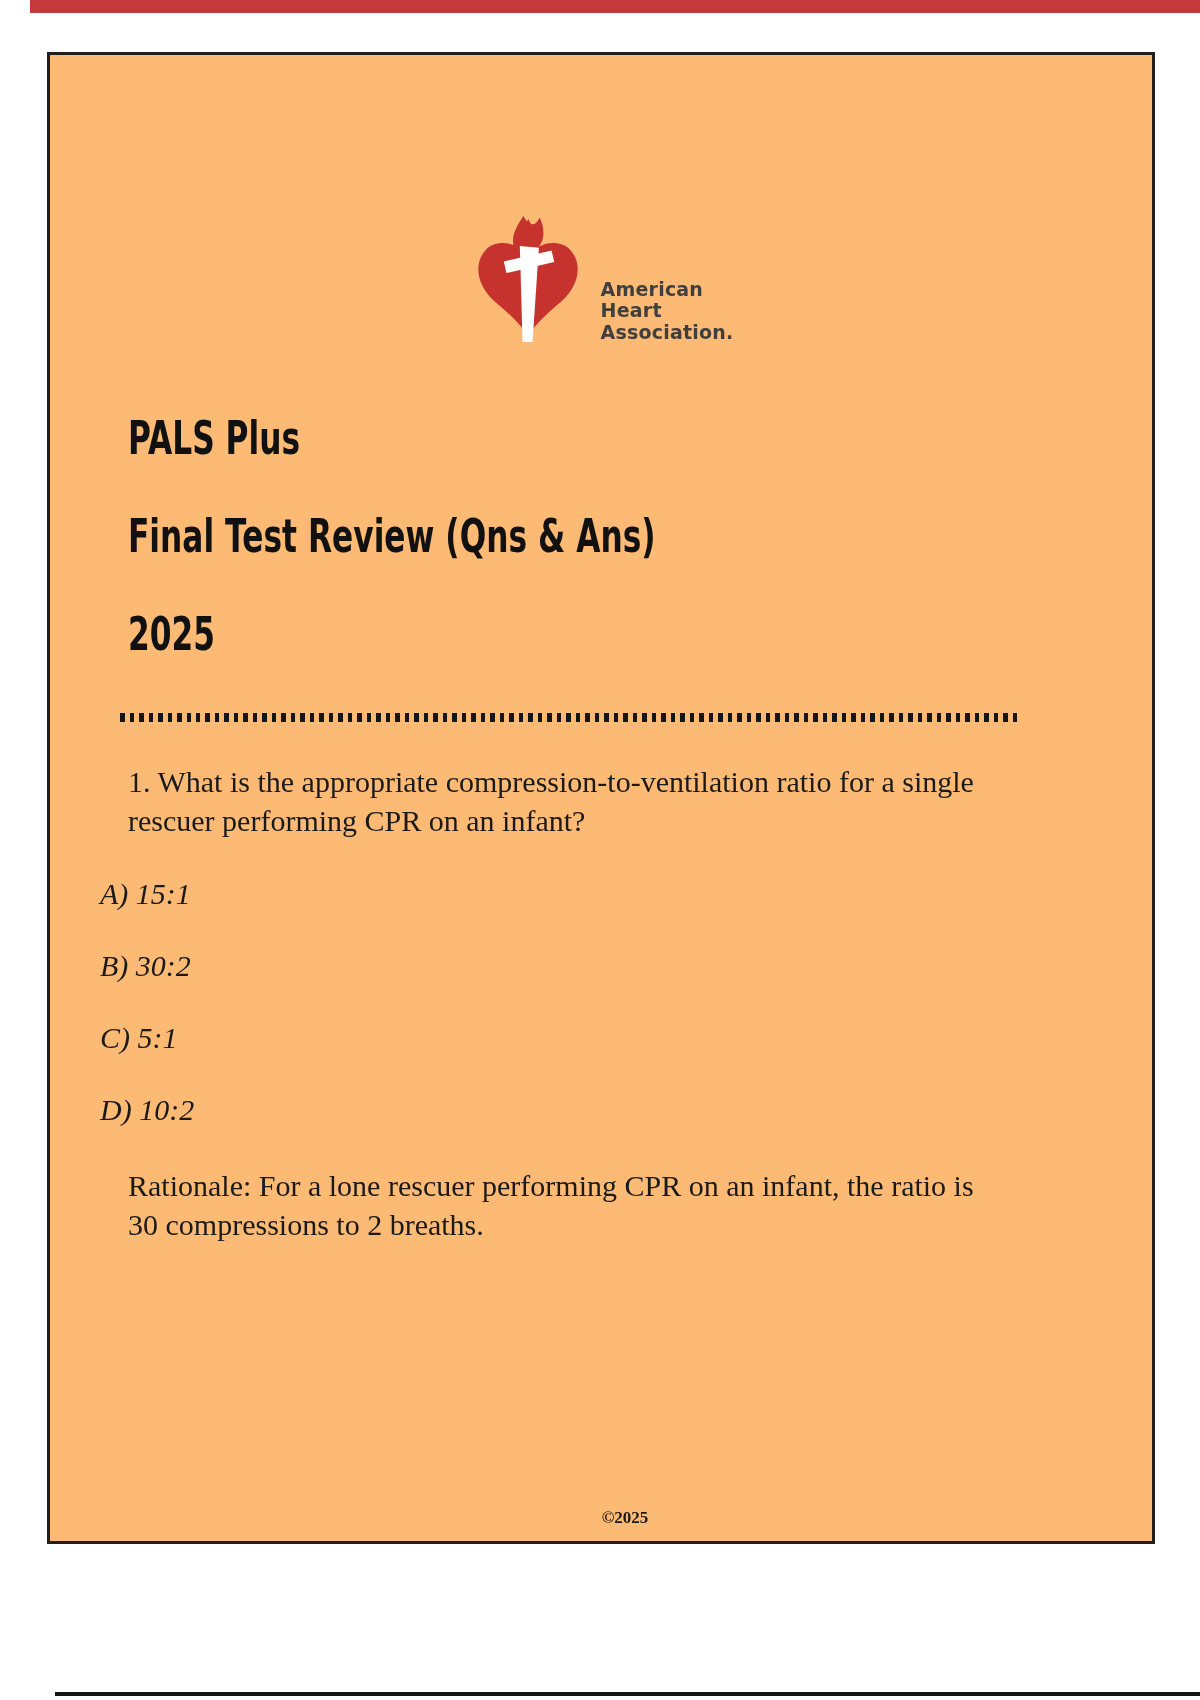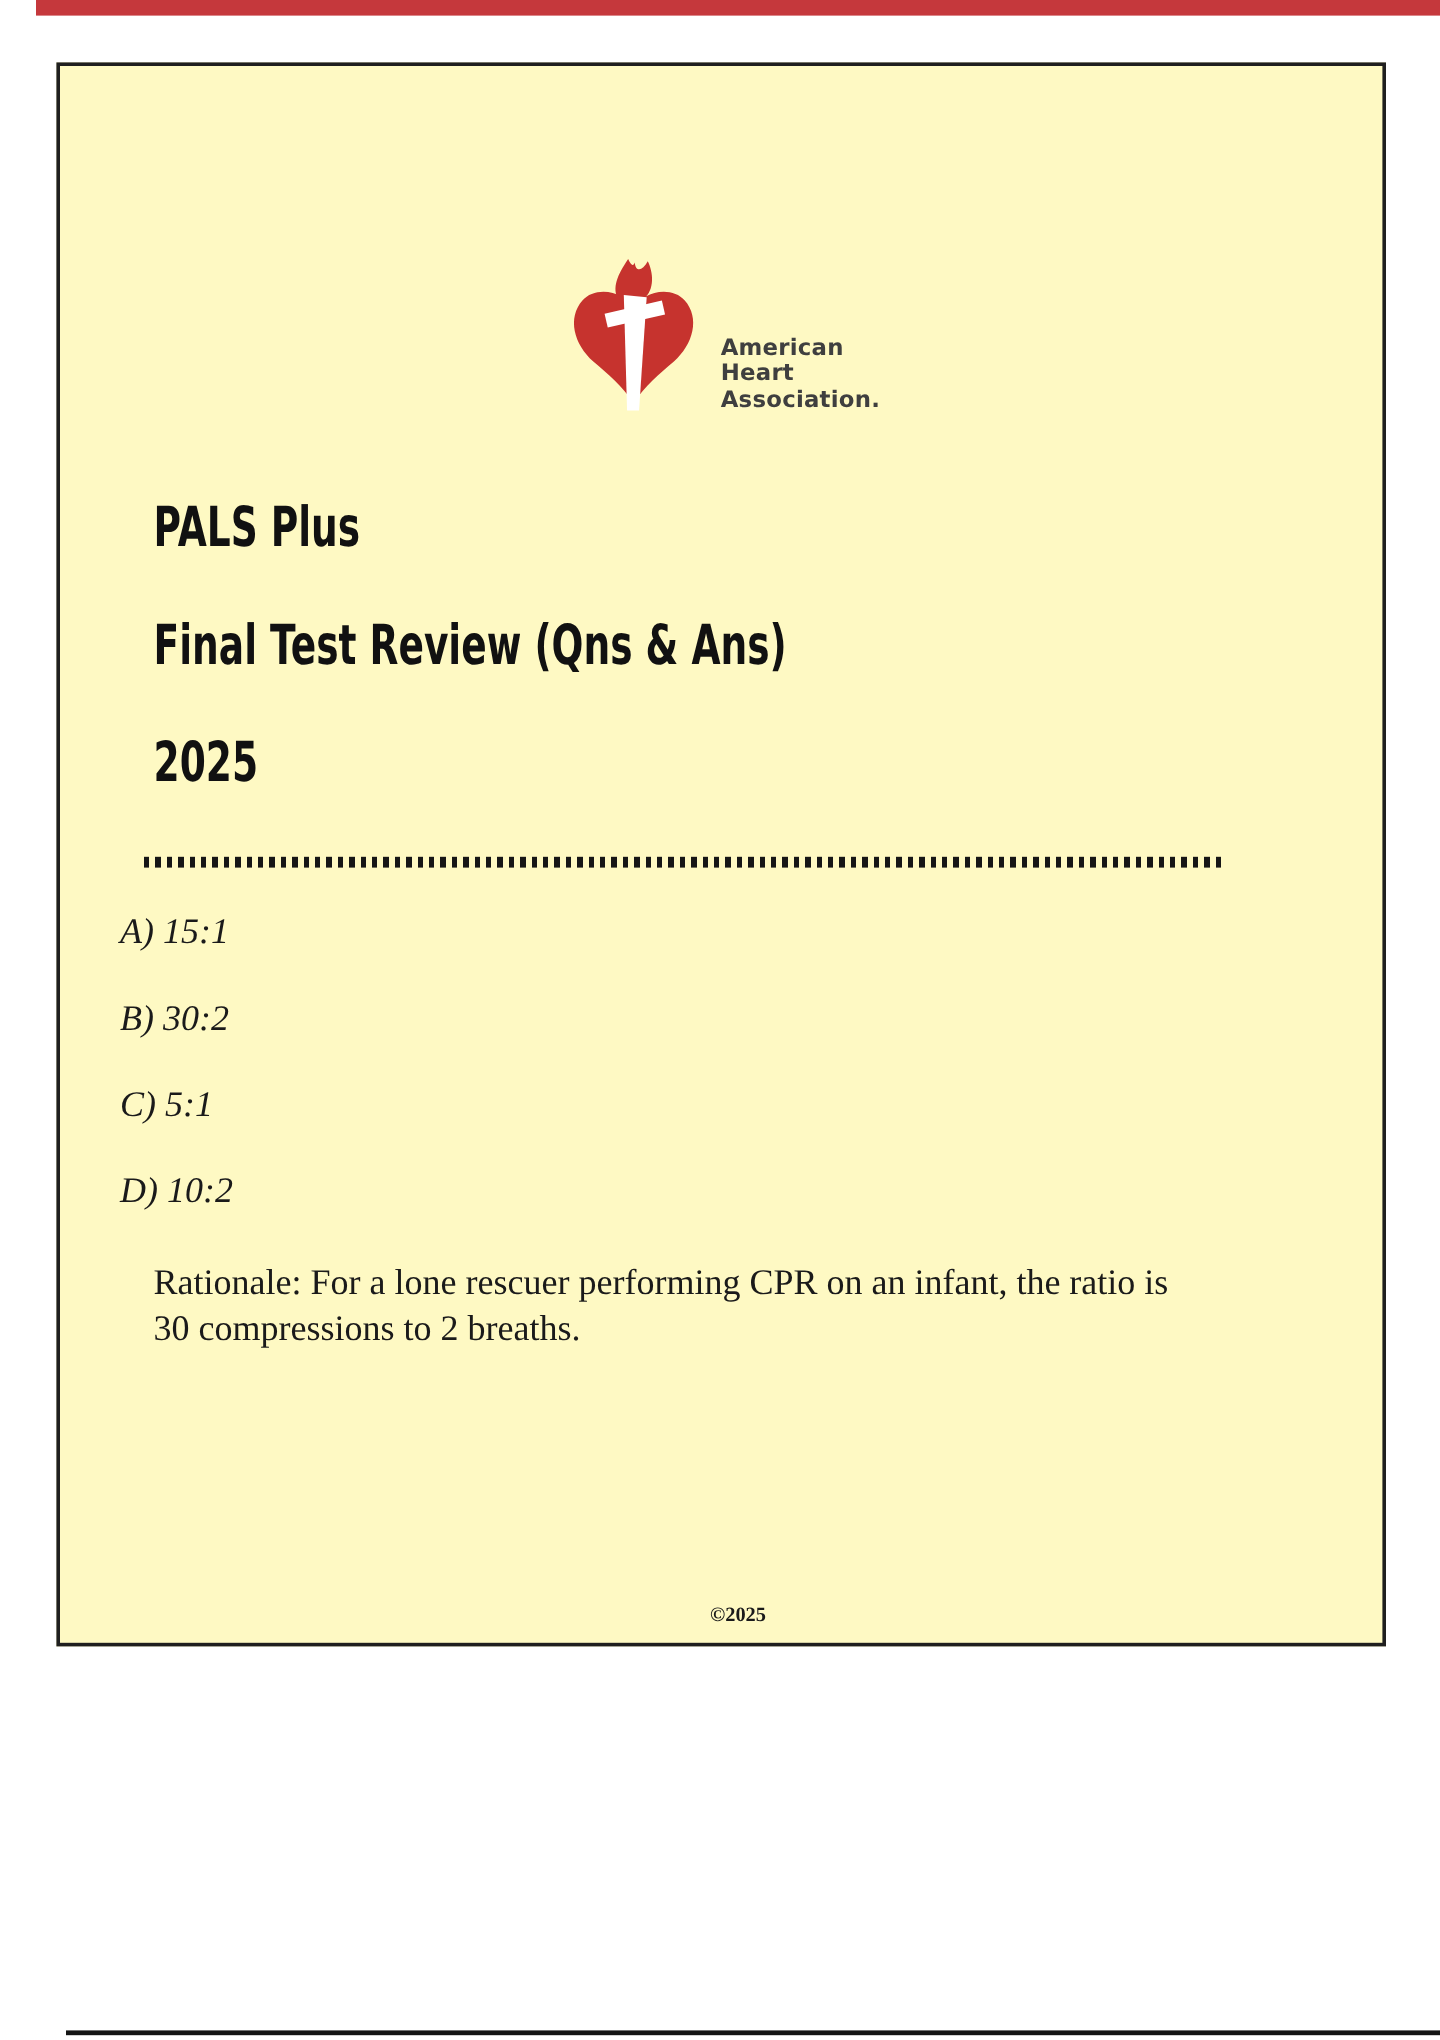--- a/index.html
+++ b/index.html
@@ -19,23 +19,23 @@
     left: 30px;
     width: 1170px;
     height: 13px;
     background: #c5383c;
   }
   .page-frame {
     position: absolute;
     left: 47px;
     top: 52px;
     width: 1108px;
-    height: 1320px;
+    height: 1492px;
     border: 3px solid #1f1f1f;
-    background: #fef9c3;
+    background: #fdba74;
     box-sizing: border-box;
   }
   .logo-row {
     margin: 158px auto 0 auto;
     width: fit-content;
     display: flex;
     align-items: flex-end;
     gap: 14px;
   }
   .logo-text {
@@ -92,27 +92,28 @@
   }
   .rationale-text {
     margin: 38px 0 0 78px;
     max-width: 880px;
     font-size: 30px;
     line-height: 1.3;
   }
   .page-footer {
     position: absolute;
     bottom: 13px;
-    left: 14px;
+    left: 0;
     width: 100%;
     text-align: center;
     font-family: "Liberation Serif", serif;
     font-weight: bold;
     font-size: 17px;
     color: #1a1a1a;
+    padding-left: 24px;
   }
   .next-page-line {
     position: absolute;
     top: 1692px;
     left: 55px;
     width: calc(100% - 55px);
     height: 4px;
     background: #141414;
   }
 </style>
@@ -140,20 +141,21 @@
   </div>
 
   <div class="title-block">
     <div class="big-title">PALS Plus</div>
     <div class="big-title">Final Test Review (Qns &amp; Ans)</div>
     <div class="big-title">2025</div>
   </div>
 
   <div class="dotted-divider"></div>
 
+  <div class="question-text">1. What is the appropriate compression-to-ventilation ratio for a single rescuer performing CPR on an infant?</div>
 
   <div class="option-line">A) 15:1</div>
   <div class="option-line">B) 30:2</div>
   <div class="option-line">C) 5:1</div>
   <div class="option-line">D) 10:2</div>
 
 
   <div class="rationale-text">Rationale: For a lone rescuer performing CPR on an infant, the ratio is 30 compressions to 2 breaths.</div>
 
   <div class="page-footer">©2025</div>

